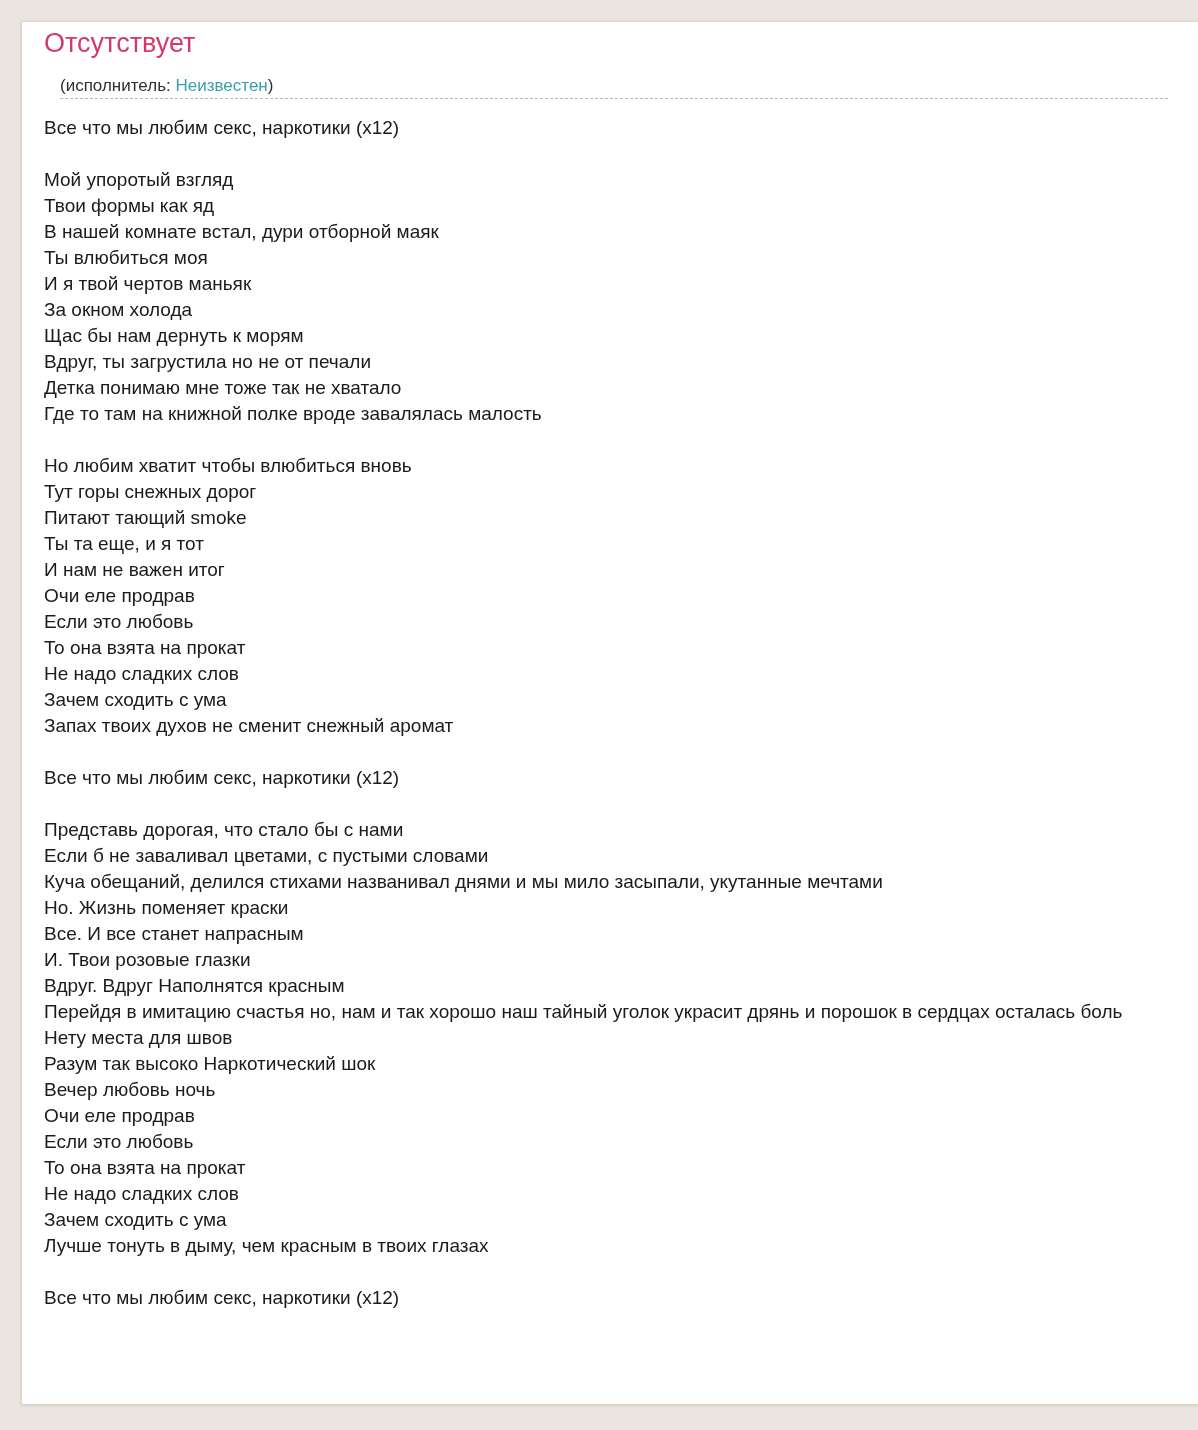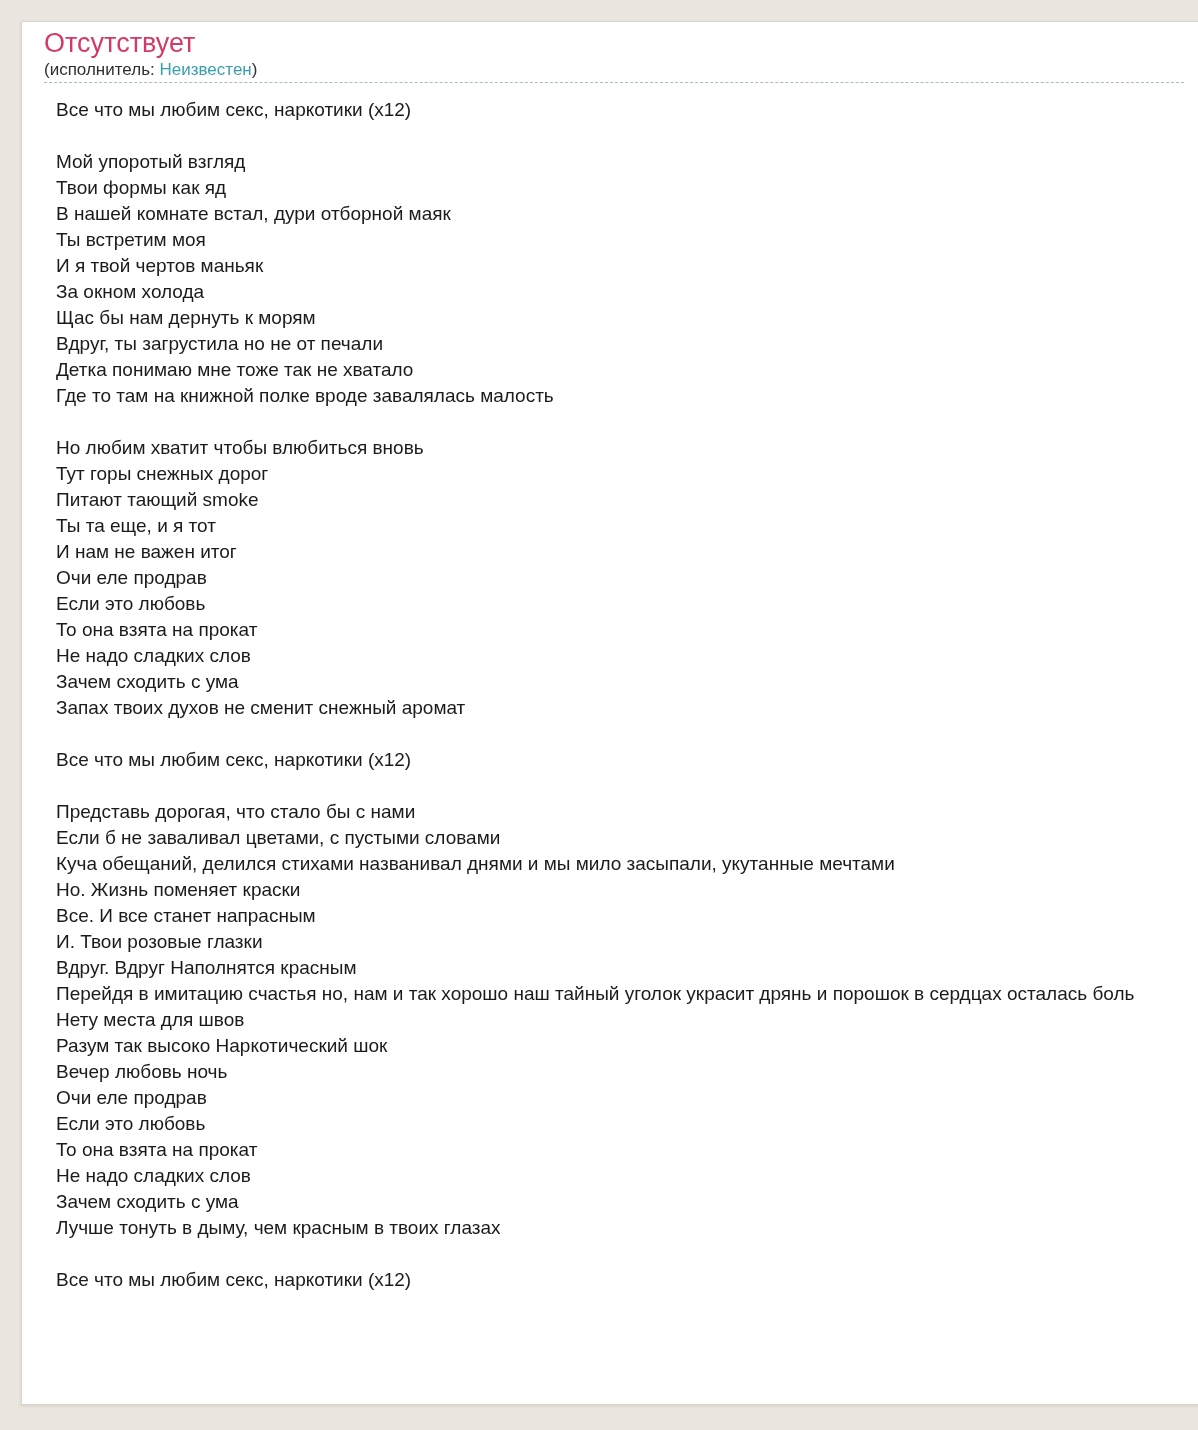--- a/index.html
+++ b/index.html
@@ -34,42 +34,41 @@
   }
   .song-title {
     margin: 0;
     padding: 0;
     font-size: 27px;
     line-height: 32px;
     font-weight: 400;
     color: #d23b68;
   }
   .artist-row {
-    margin: 0;
+    margin: 16px;
     font-size: 17px;
     line-height: 22px;
     color: #2f2f2f;
     border-bottom: 1px dashed #a5bcca;
     padding-bottom: 1px;
   }
   .artist-link {
     color: #3aa0ae;
     text-decoration: none;
     cursor: pointer;
   }
   .lyrics {
     margin-top: 14px;
     font-size: 19px;
     line-height: 26px;
     color: #1b1b1b;
   }
   .lyric-line {
     white-space: nowrap;
     min-height: 26px;
-    margin-left: 12px;
   }
 </style>
 </head>
 <body>
 
 <div class="card">
 
   <h1 class="song-title">Отсутствует</h1>
 
   <div class="artist-row">
@@ -81,21 +80,21 @@
       <div class="lyric-line">Все что мы любим секс, наркотики (x12)</div>
 
       <div class="lyric-line"></div>
 
       <div class="lyric-line">Мой упоротый взгляд</div>
 
       <div class="lyric-line">Твои формы как яд</div>
 
       <div class="lyric-line">В нашей комнате встал, дури отборной маяк</div>
 
-      <div class="lyric-line">Ты встретим моя</div>
+      <div class="lyric-line">Ты влюбиться моя</div>
 
       <div class="lyric-line">И я твой чертов маньяк</div>
 
       <div class="lyric-line">За окном холода</div>
 
       <div class="lyric-line">Щас бы нам дернуть к морям</div>
 
       <div class="lyric-line">Вдруг, ты загрустила но не от печали</div>
 
       <div class="lyric-line">Детка понимаю мне тоже так не хватало</div>

